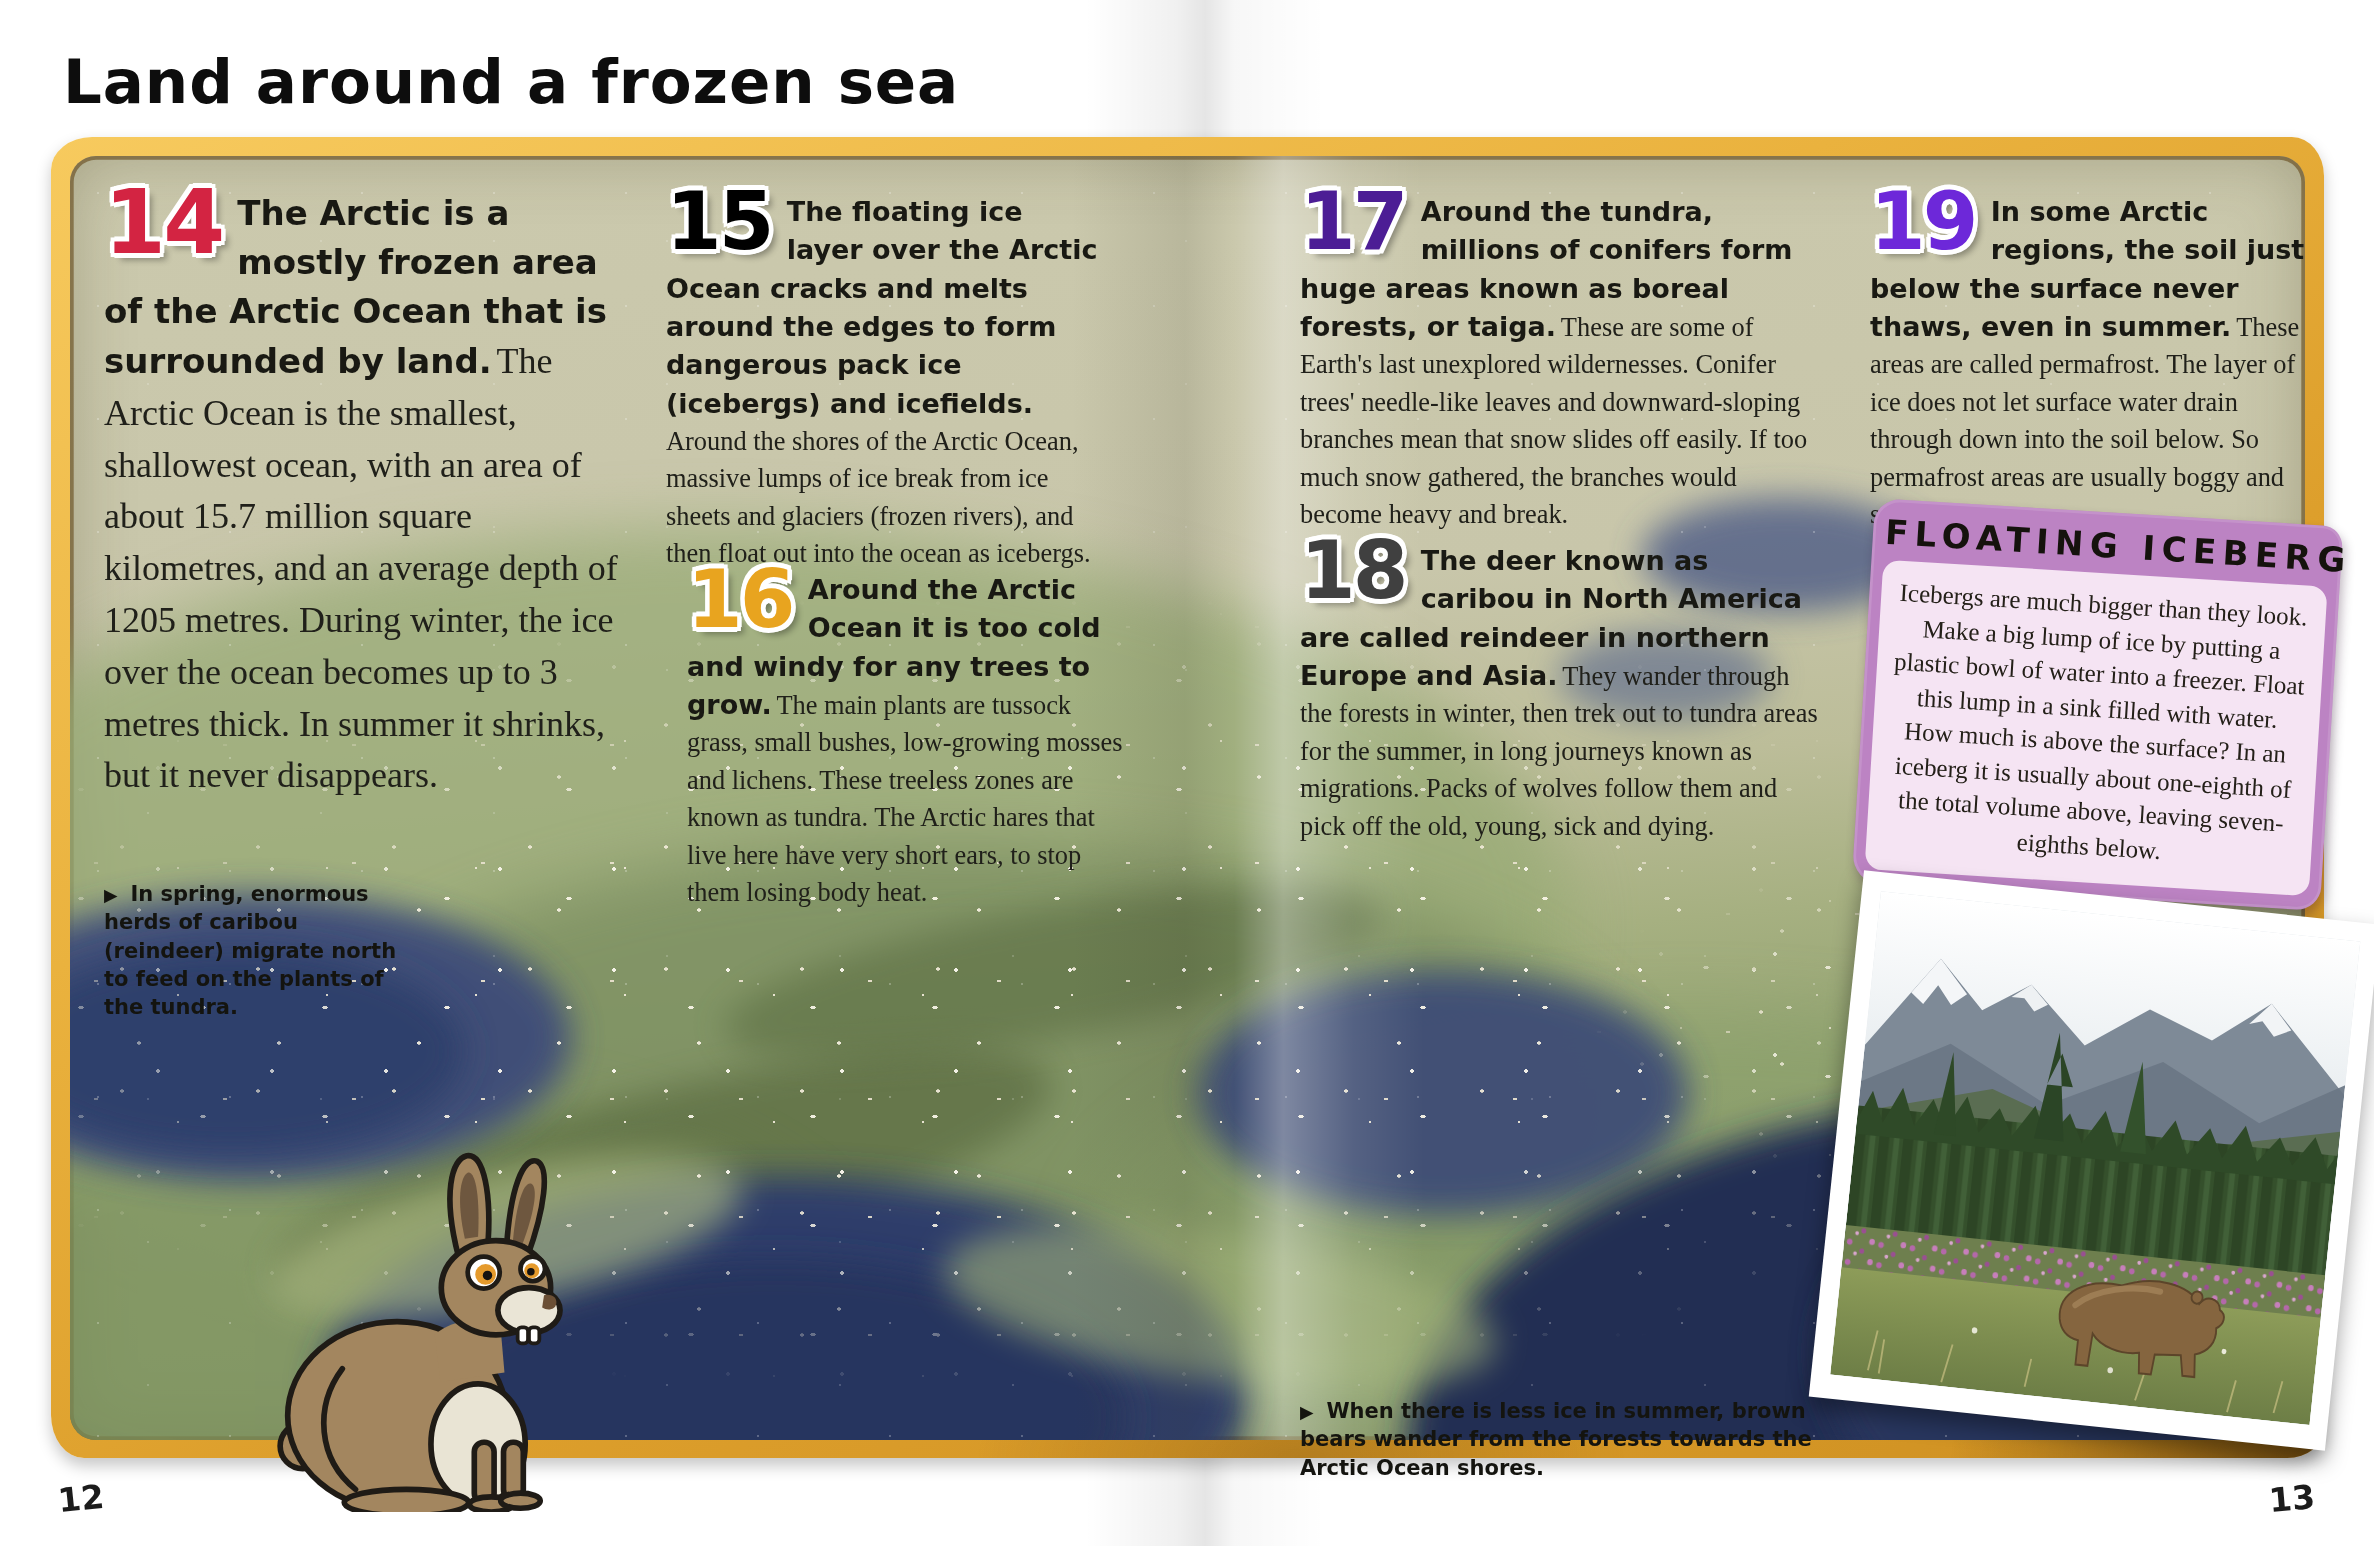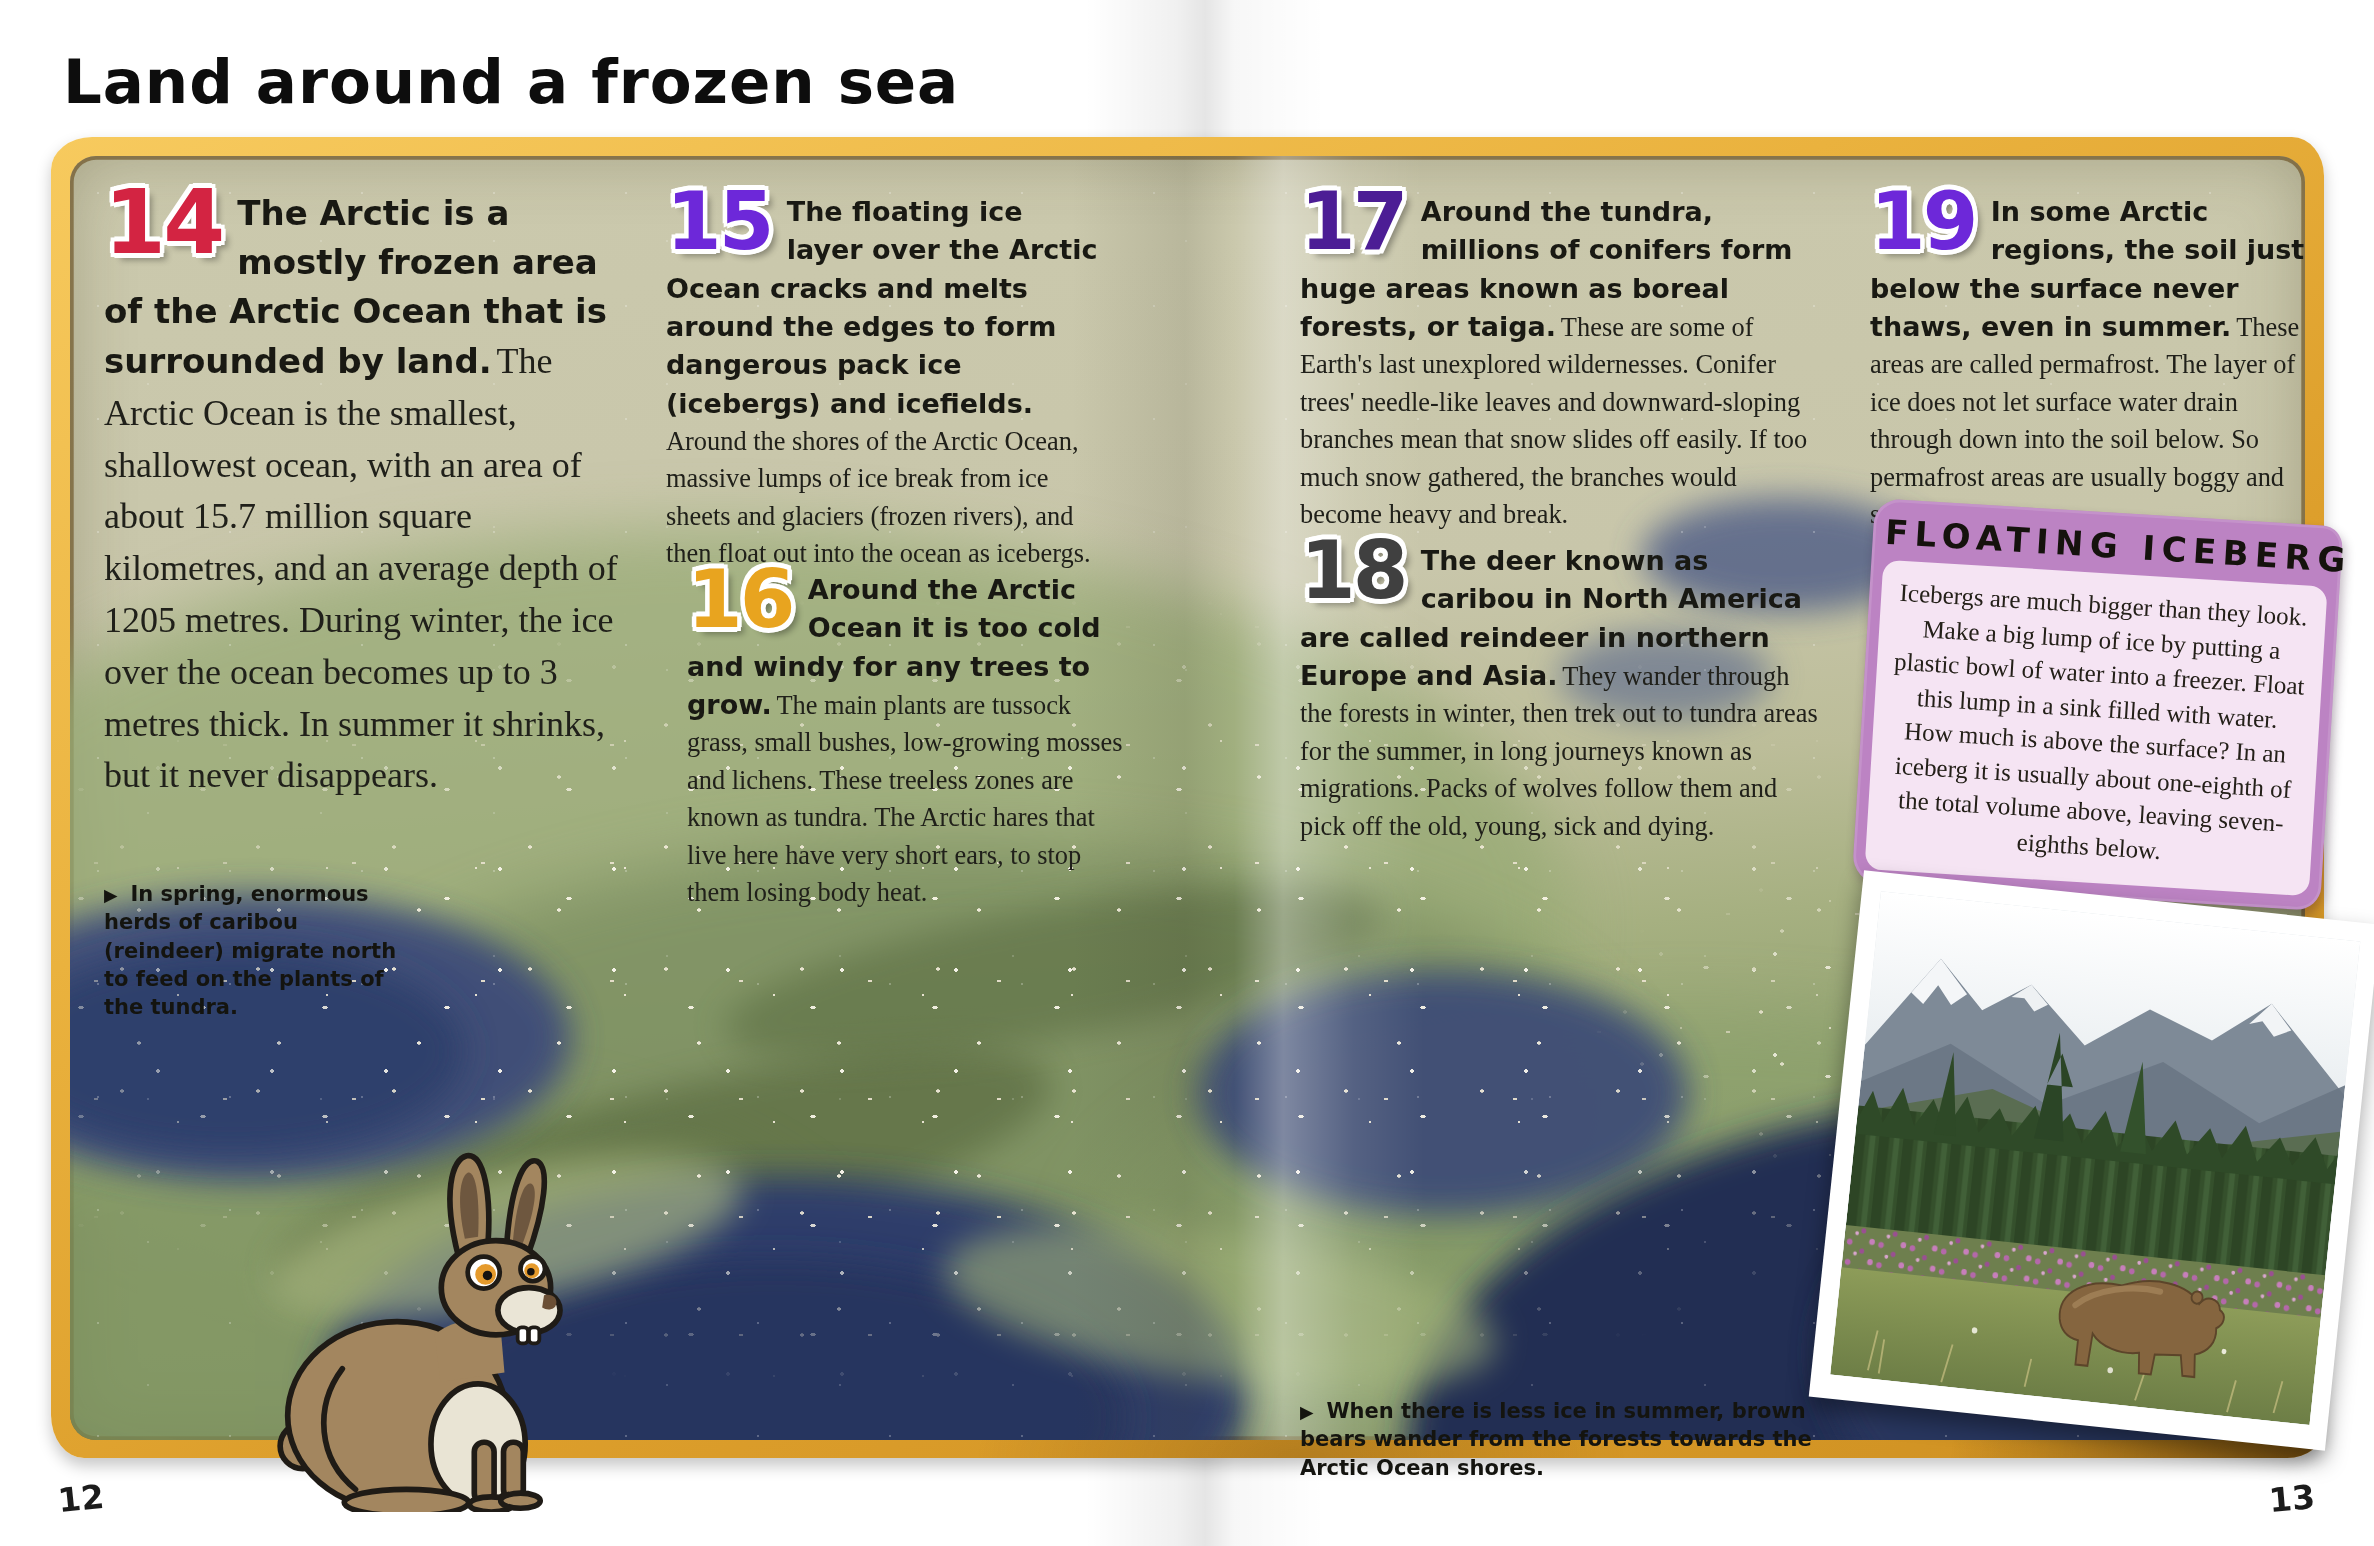--- a/index.html
+++ b/index.html
@@ -43,21 +43,21 @@
     -webkit-mask-image:radial-gradient(60% 60% at 50% 50%,rgba(0,0,0,.9) 40%,rgba(0,0,0,0) 80%);
     mask-image:radial-gradient(60% 60% at 50% 50%,rgba(0,0,0,.9) 40%,rgba(0,0,0,0) 80%);}
   .scene-gutter{position:absolute;left:1002px;top:0;width:352px;height:100%;
     background:linear-gradient(90deg,rgba(60,60,40,0) 0%,rgba(60,60,40,.12) 32%,rgba(255,255,255,0) 46%,rgba(255,255,255,.32) 60%,rgba(255,255,255,.10) 80%,rgba(255,255,255,0) 100%);}
   
   .fact{position:absolute;z-index:30;}
   .fact .num{float:left;font-family:"DejaVu Sans",sans-serif;font-weight:800;font-size:80px;
     line-height:61px;margin:-1.9px 15px 0 0;letter-spacing:-2.8px;
     text-shadow:-3.7px -3.7px 0 #fff,3.7px -3.7px 0 #fff,-3.7px 3.7px 0 #fff,3.7px 3.7px 0 #fff,
                 -4.6px 0 0 #fff,4.6px 0 0 #fff,0 -4.6px 0 #fff,0 4.6px 0 #fff,6.5px 7.4px 6.5px rgba(0,0,0,.33);}
-  .num-14{color:#d32442;} .num-15{color:#6d28d9;} .num-16{color:#e8a41f;}
+  .num-14{color:#d32442;} .num-15{color:#000000;} .num-16{color:#e8a41f;}
   .num-17{color:#4c1d95;} .num-18{color:#404040;} .num-19{color:#6d28d9;}
   .fact .lead{font:700 27px/1.42 "DejaVu Sans",sans-serif;color:#191913;}
   .fact .body{font:400 26.4px/1.42 "Liberation Serif",serif;color:#20201a;}
   .fact--big .lead{font-size:34px;line-height:1.44;}
   .fact--big .body{font-size:36px;line-height:1.44;}
   .fact--big .num{font-size:89px;line-height:70px;}
   .caption{position:absolute;z-index:35;font:700 21px/1.35 "DejaVu Sans",sans-serif;color:#14140f;margin-top:28px;}
   .caption .marker{font-size:17.6px;margin-right:5.6px;}
   .page-number{position:absolute;z-index:20;font:700 33px/1 "DejaVu Sans",sans-serif;color:#1b1b1b;}
   .page-number.left{left:58px;top:1482px;transform:rotate(-6deg);}

